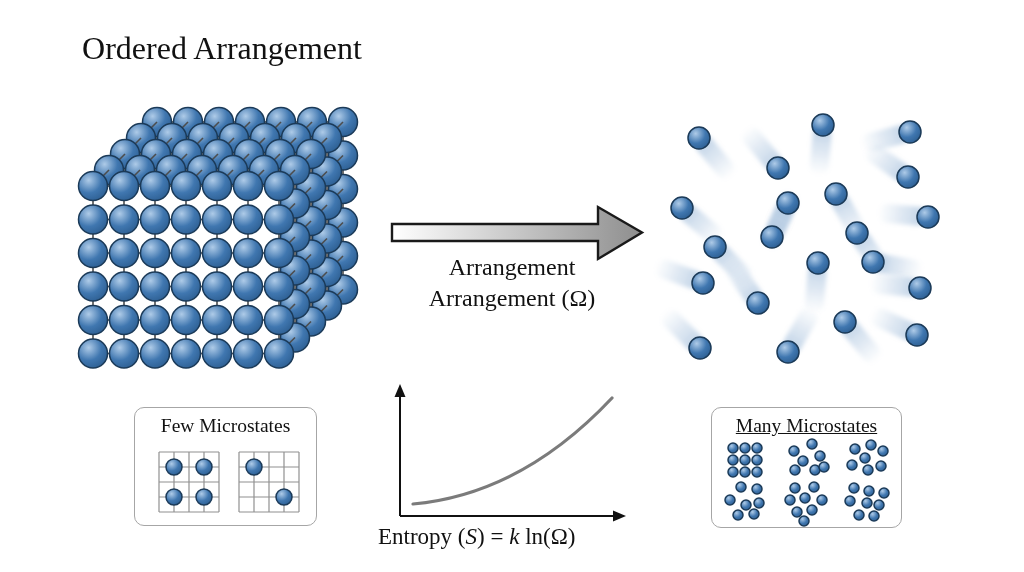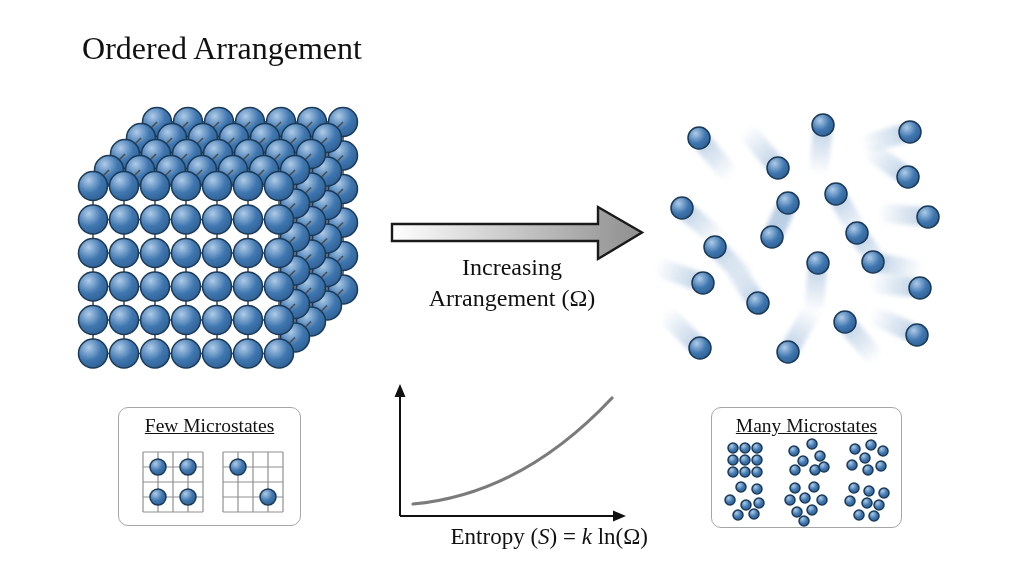--- a/index.html
+++ b/index.html
@@ -5,24 +5,24 @@
   html,body{margin:0;padding:0;background:#fff;}
   .stage{position:relative;width:1024px;height:572px;background:#ffffff;overflow:hidden;
          font-family:"Liberation Serif", serif;color:#111;}
   .stage svg{display:block;}
   #scene{position:absolute;left:0;top:0;}
   .title{position:absolute;text-align:center;font-size:32px;line-height:30px;}
   #left-title{left:82px;top:33px;width:280px;}
   #right-title{left:666px;top:33px;width:280px;}
   .arrow-label{position:absolute;left:400px;top:252px;width:224px;text-align:center;
                font-size:24px;line-height:31px;}
-  .equation{position:absolute;left:378px;top:524px;width:270px;text-align:right;font-size:23px;}
+  .equation{position:absolute;left:378px;top:524px;width:270px;text-align:left;font-size:23px;}
   .equation i{font-style:italic;}
   .micro-box{position:absolute;background:#fff;border:1.6px solid #a6a6a6;border-radius:10px;}
-  #few-box{left:118px;top:407px;width:181px;height:117px;text-decoration:underline;}
+  #few-box{left:134px;top:407px;width:181px;height:117px;}
   #many-box{left:711px;top:407px;width:189px;height:119px;text-decoration:underline;}
   .box-title{position:relative;z-index:2;text-align:center;font-size:19.5px;margin-top:7px;}
   .micro-box svg{position:absolute;left:0;top:0;z-index:1;}
 </style>
 </head>
 <body>
 
 <div class="stage">
 
   <svg id="scene" width="1024" height="572" viewBox="0 0 1024 572">
@@ -360,21 +360,21 @@
         <path d="M 413 504 C 480 498 548 466 612 398" fill="none" stroke="#7b7b7b" stroke-width="3.2" stroke-linecap="round"></path>
       </g>
   </svg>
 
   <div class="title" id="left-title">
     <div>Ordered Arrangement</div>
   </div>
 
 
   <div class="arrow-label">
-    <div>Increasing</div>
+    <div>Arrangement</div>
     <div>Arrangement (Ω)</div>
   </div>
 
   <div class="micro-box" id="few-box">
     <div class="box-title">Few Microstates</div>
     <svg id="fewSvg" width="181" height="117" viewBox="0 0 181 117">
         <line x1="24" y1="44" x2="24" y2="104" stroke="#909090" stroke-width="1.2"></line>
         <line x1="24" y1="44" x2="84" y2="44" stroke="#909090" stroke-width="1.2"></line>
         <line x1="39" y1="44" x2="39" y2="104" stroke="#909090" stroke-width="1.2"></line>
         <line x1="24" y1="59" x2="84" y2="59" stroke="#909090" stroke-width="1.2"></line>

